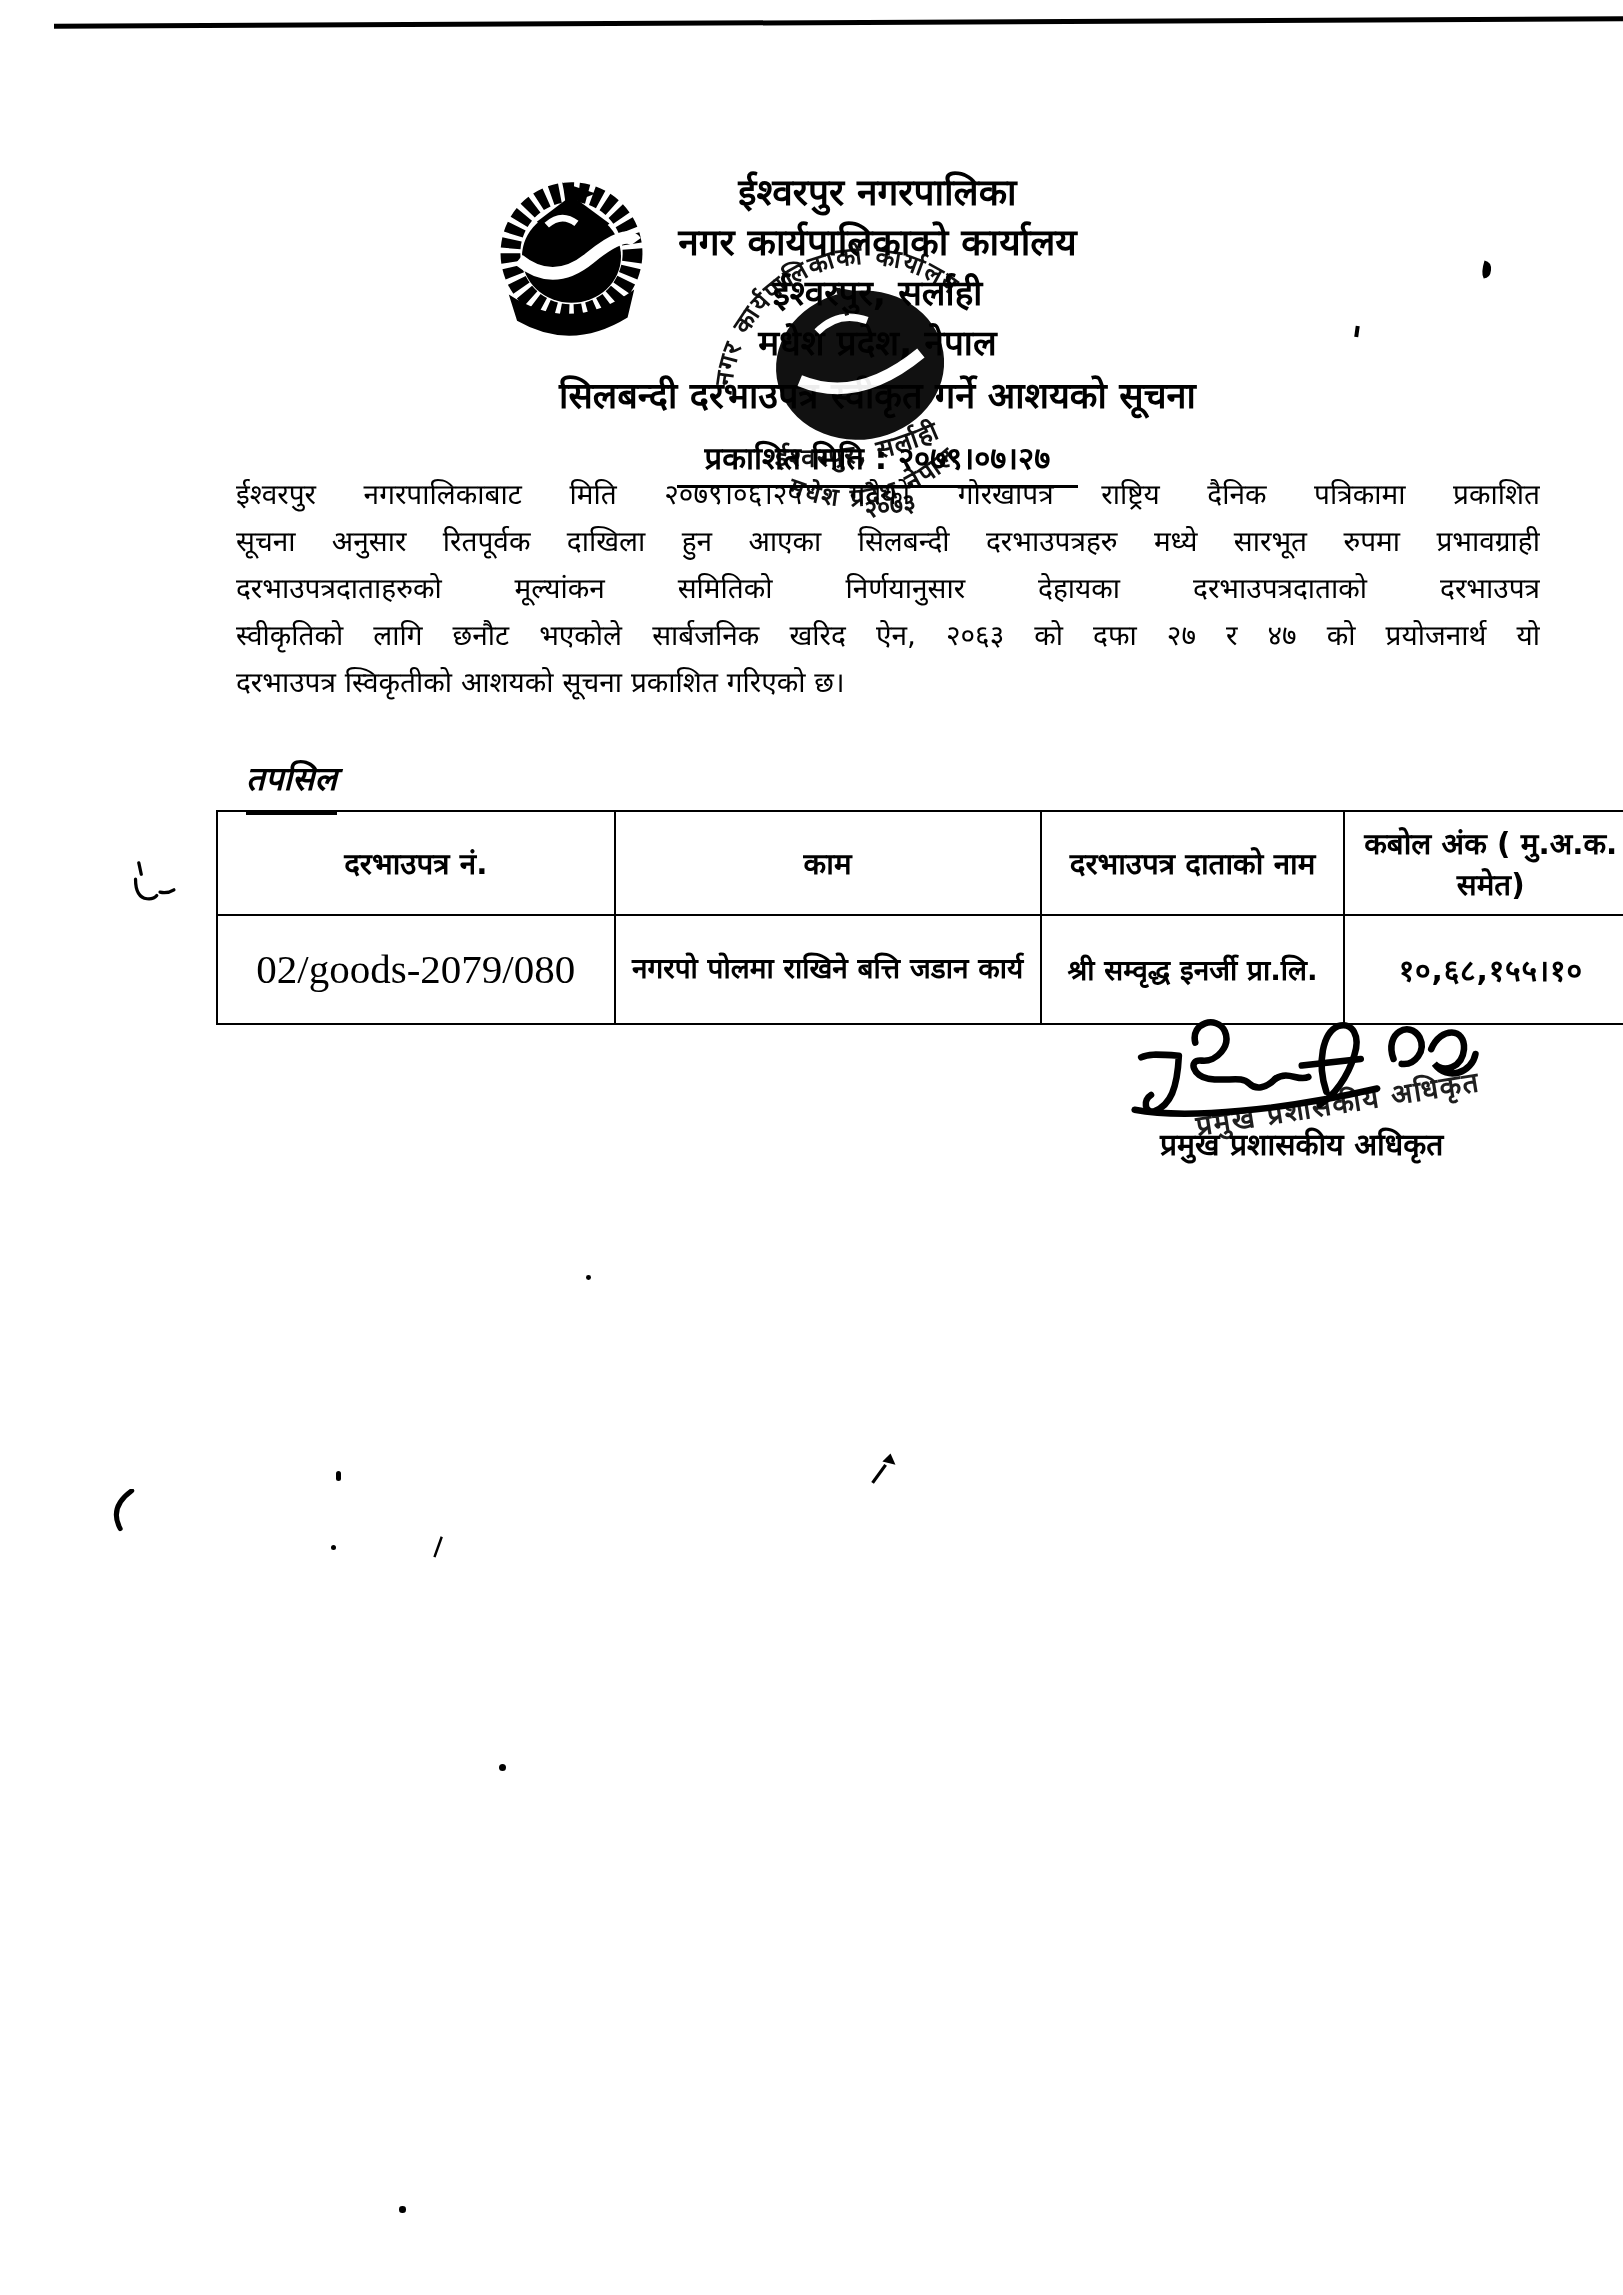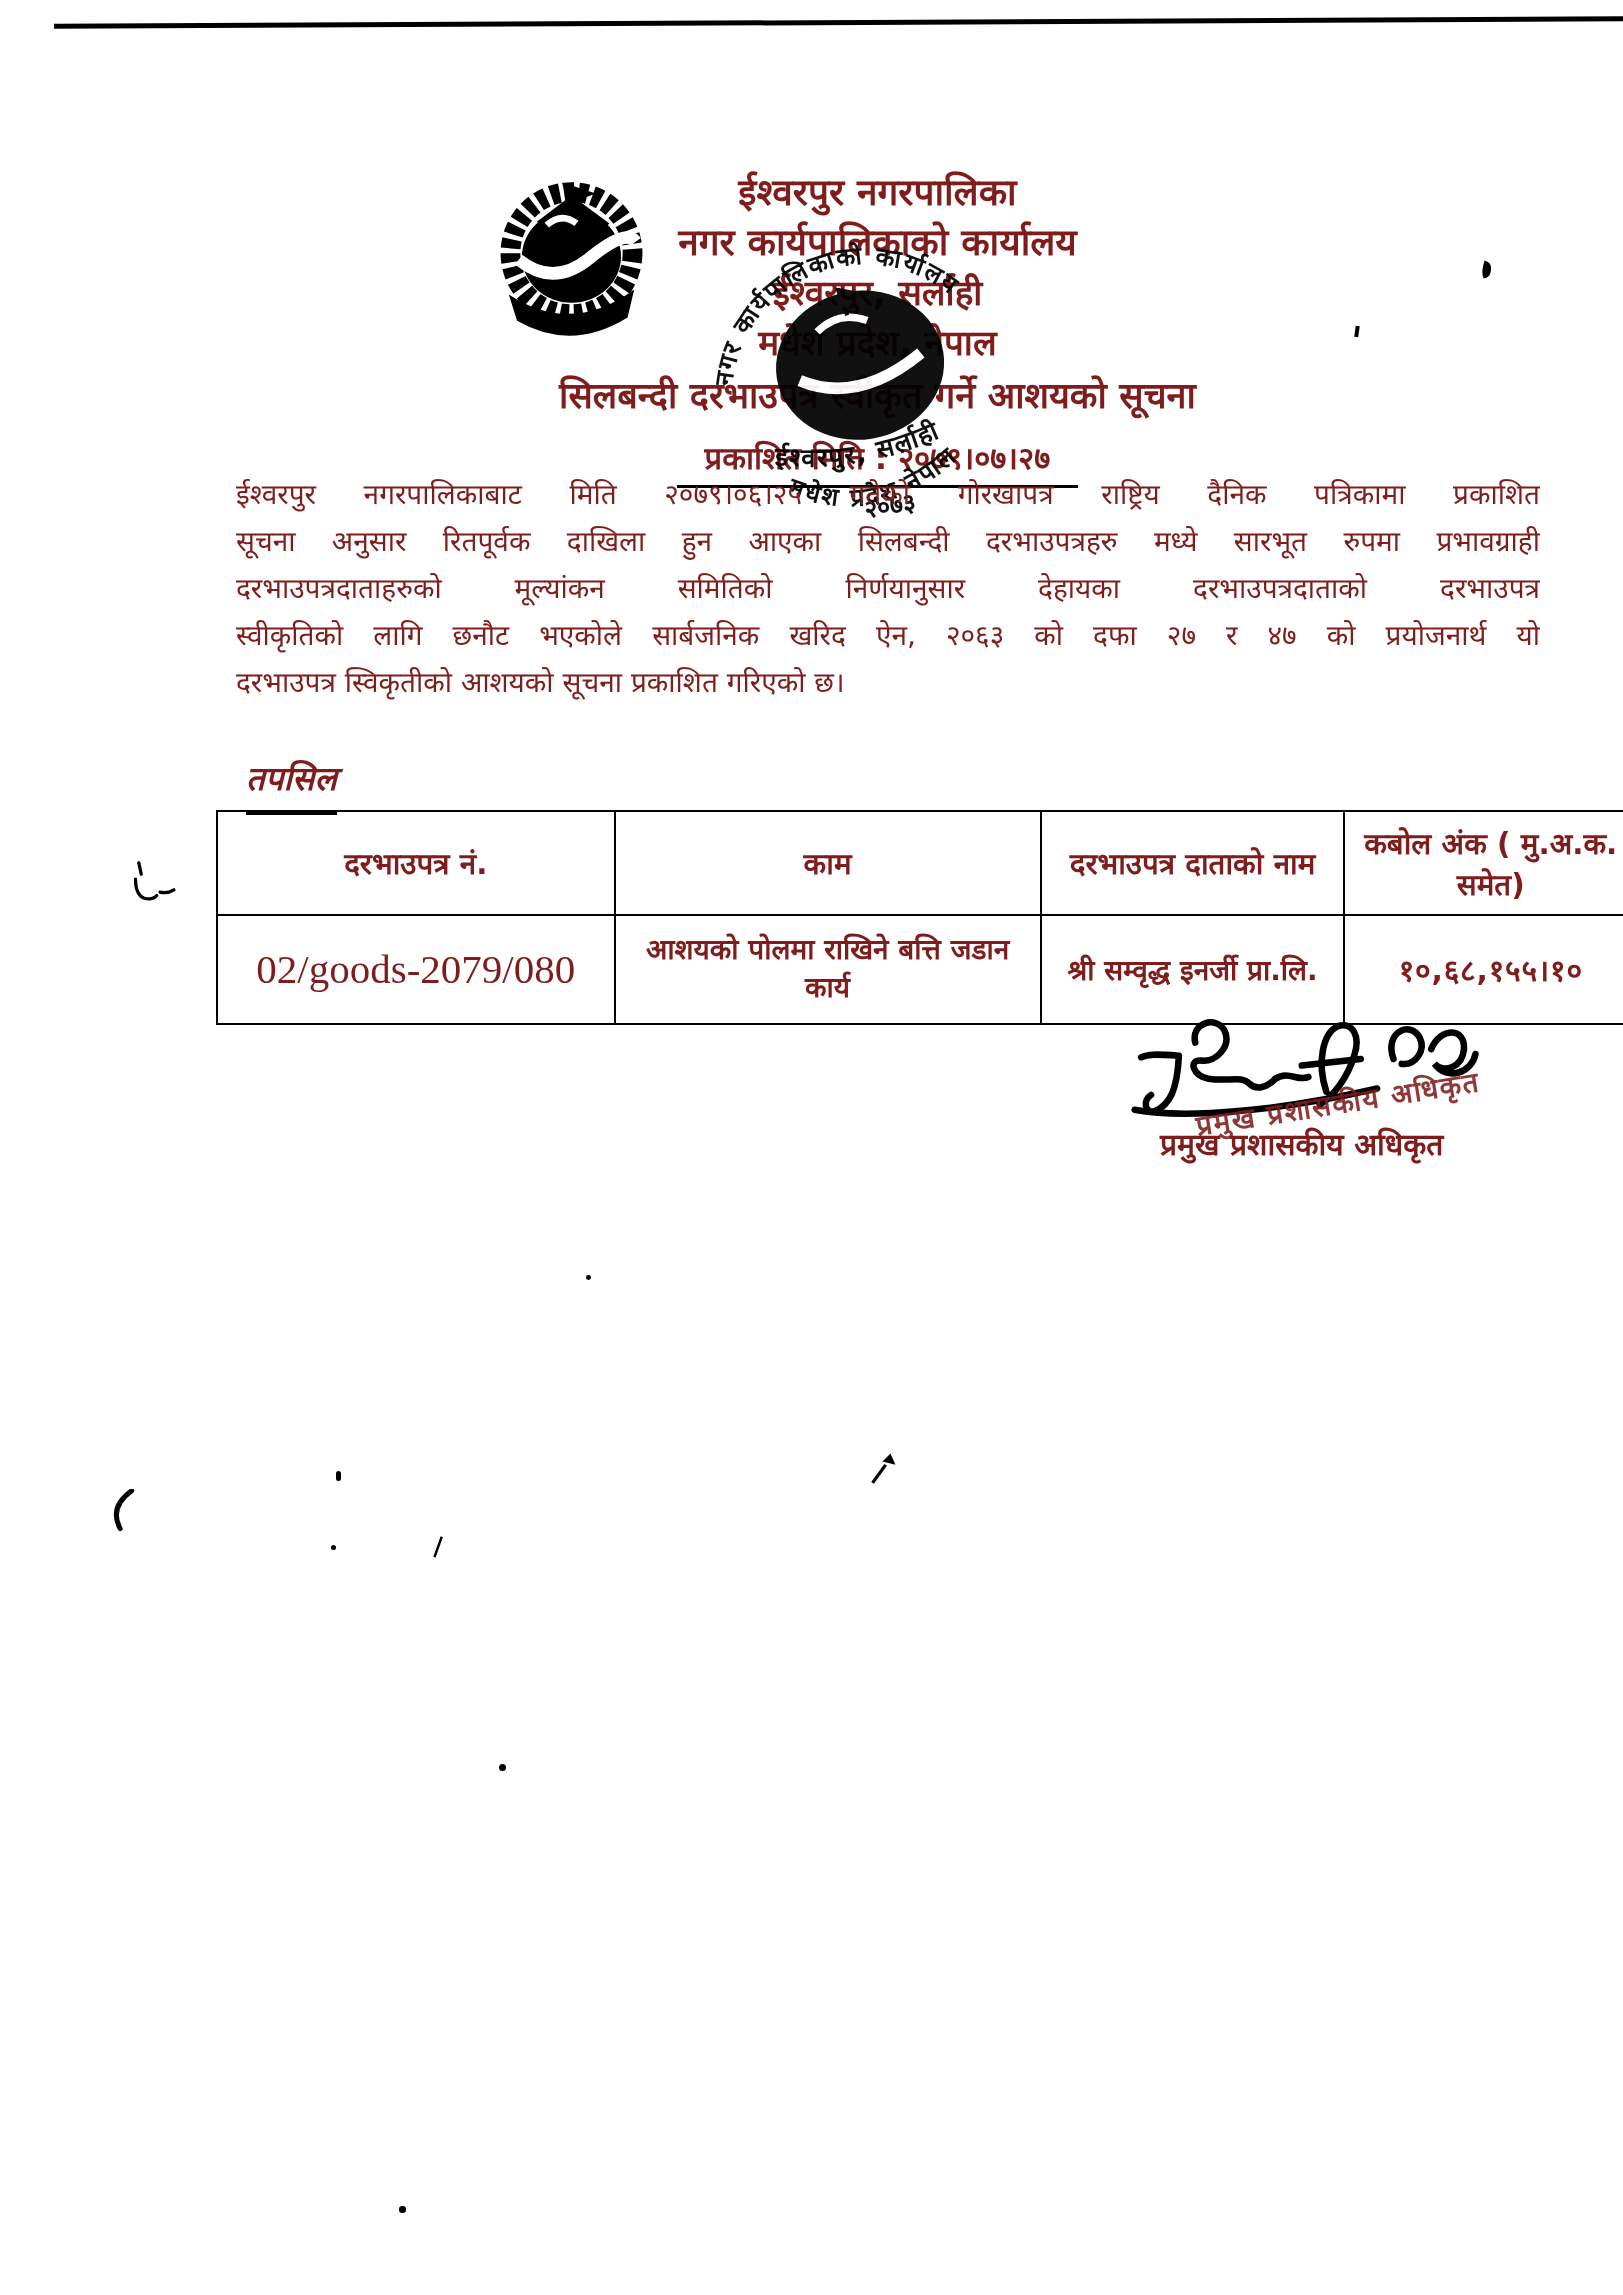--- a/index.html
+++ b/index.html
@@ -2,21 +2,21 @@
 <html style="font-size:13px"><head>
 <meta charset="utf-8">
 <style>
   html,body{margin:0;padding:0;background:#777;}
   #page{
     position:relative;
     width:1624px;height:2295px;
     background:#ffffff;
     overflow:hidden;
     font-family:"DejaVu Sans",sans-serif;
-    color:#7f1d1d;
+    color:#000000;
   }
   .abs{position:absolute;}
   
   #scanline{left:54px;top:19.6px;width:1570px;height:4.9px;background:#000;transform:rotate(-0.28deg);}
   
   #header-block{left:403px;top:168px;width:949px;text-align:center;}
   .hline{font-weight:bold;line-height:50px;white-space:nowrap;}
   .h1{font-size:37px;}
   .h2{font-size:37px;}
   .h3{font-size:35px;}
@@ -129,21 +129,21 @@
       </colgroup>
     <tbody>
         <tr>
       <th>दरभाउपत्र नं.</th>
       <th>काम</th>
       <th>दरभाउपत्र दाताको नाम</th>
       <th>कबोल अंक ( मु.अ.क. समेत)</th>
     </tr>
     <tr>
       <td class="cell-tender">02/goods-2079/080</td>
-      <td class="cell-work">आशयको पोलमा राखिने बत्ति जडान कार्य</td>
+      <td class="cell-work">नगरपो पोलमा राखिने बत्ति जडान कार्य</td>
       <td class="cell-bidder">श्री सम्वृद्ध इनर्जी प्रा.लि.</td>
       <td class="cell-amount">१०,६८,१५५।१०</td>
     </tr>
   </tbody>
     </table>
 
   <div class="abs mark" id="sig-scribble">
     <svg width="426" height="119" viewBox="0 0 520 145">
       <g fill="none" stroke="#000" stroke-width="8" stroke-linecap="round">
         <path d="M150,52 C120,50 112,50 104,54 M150,52 C148,92 140,112 120,120 C108,122 106,106 116,100"></path>

